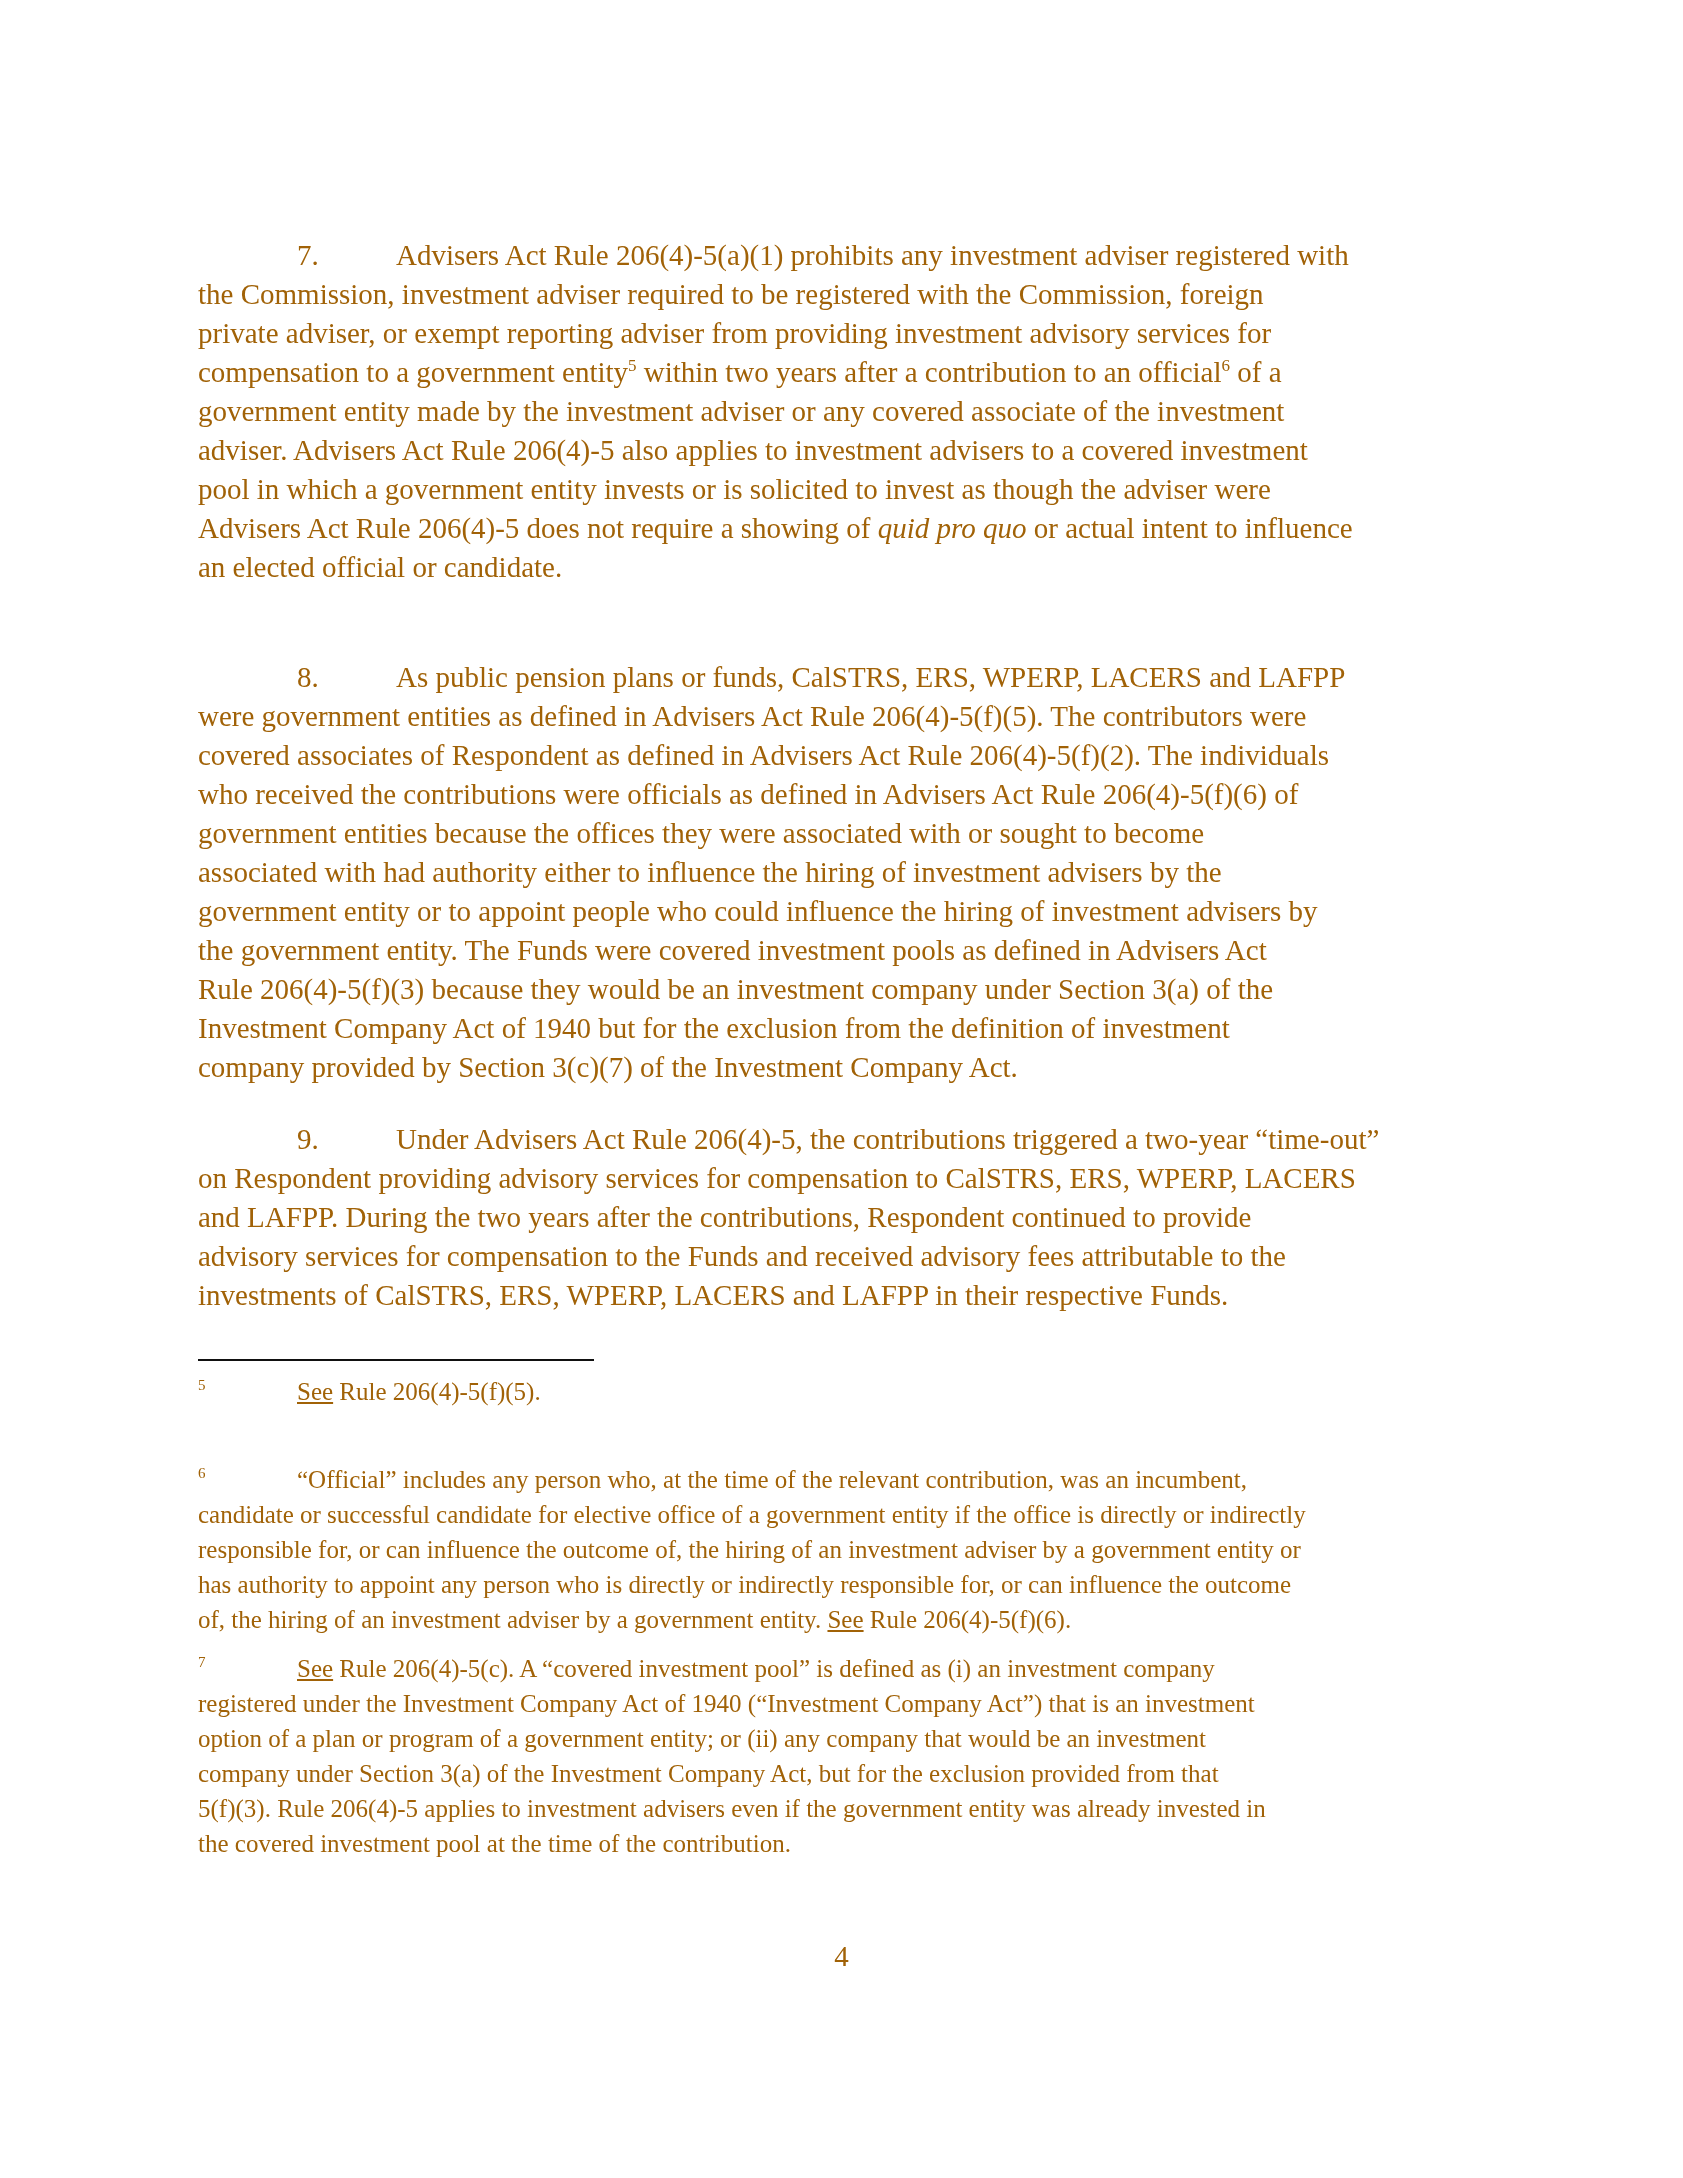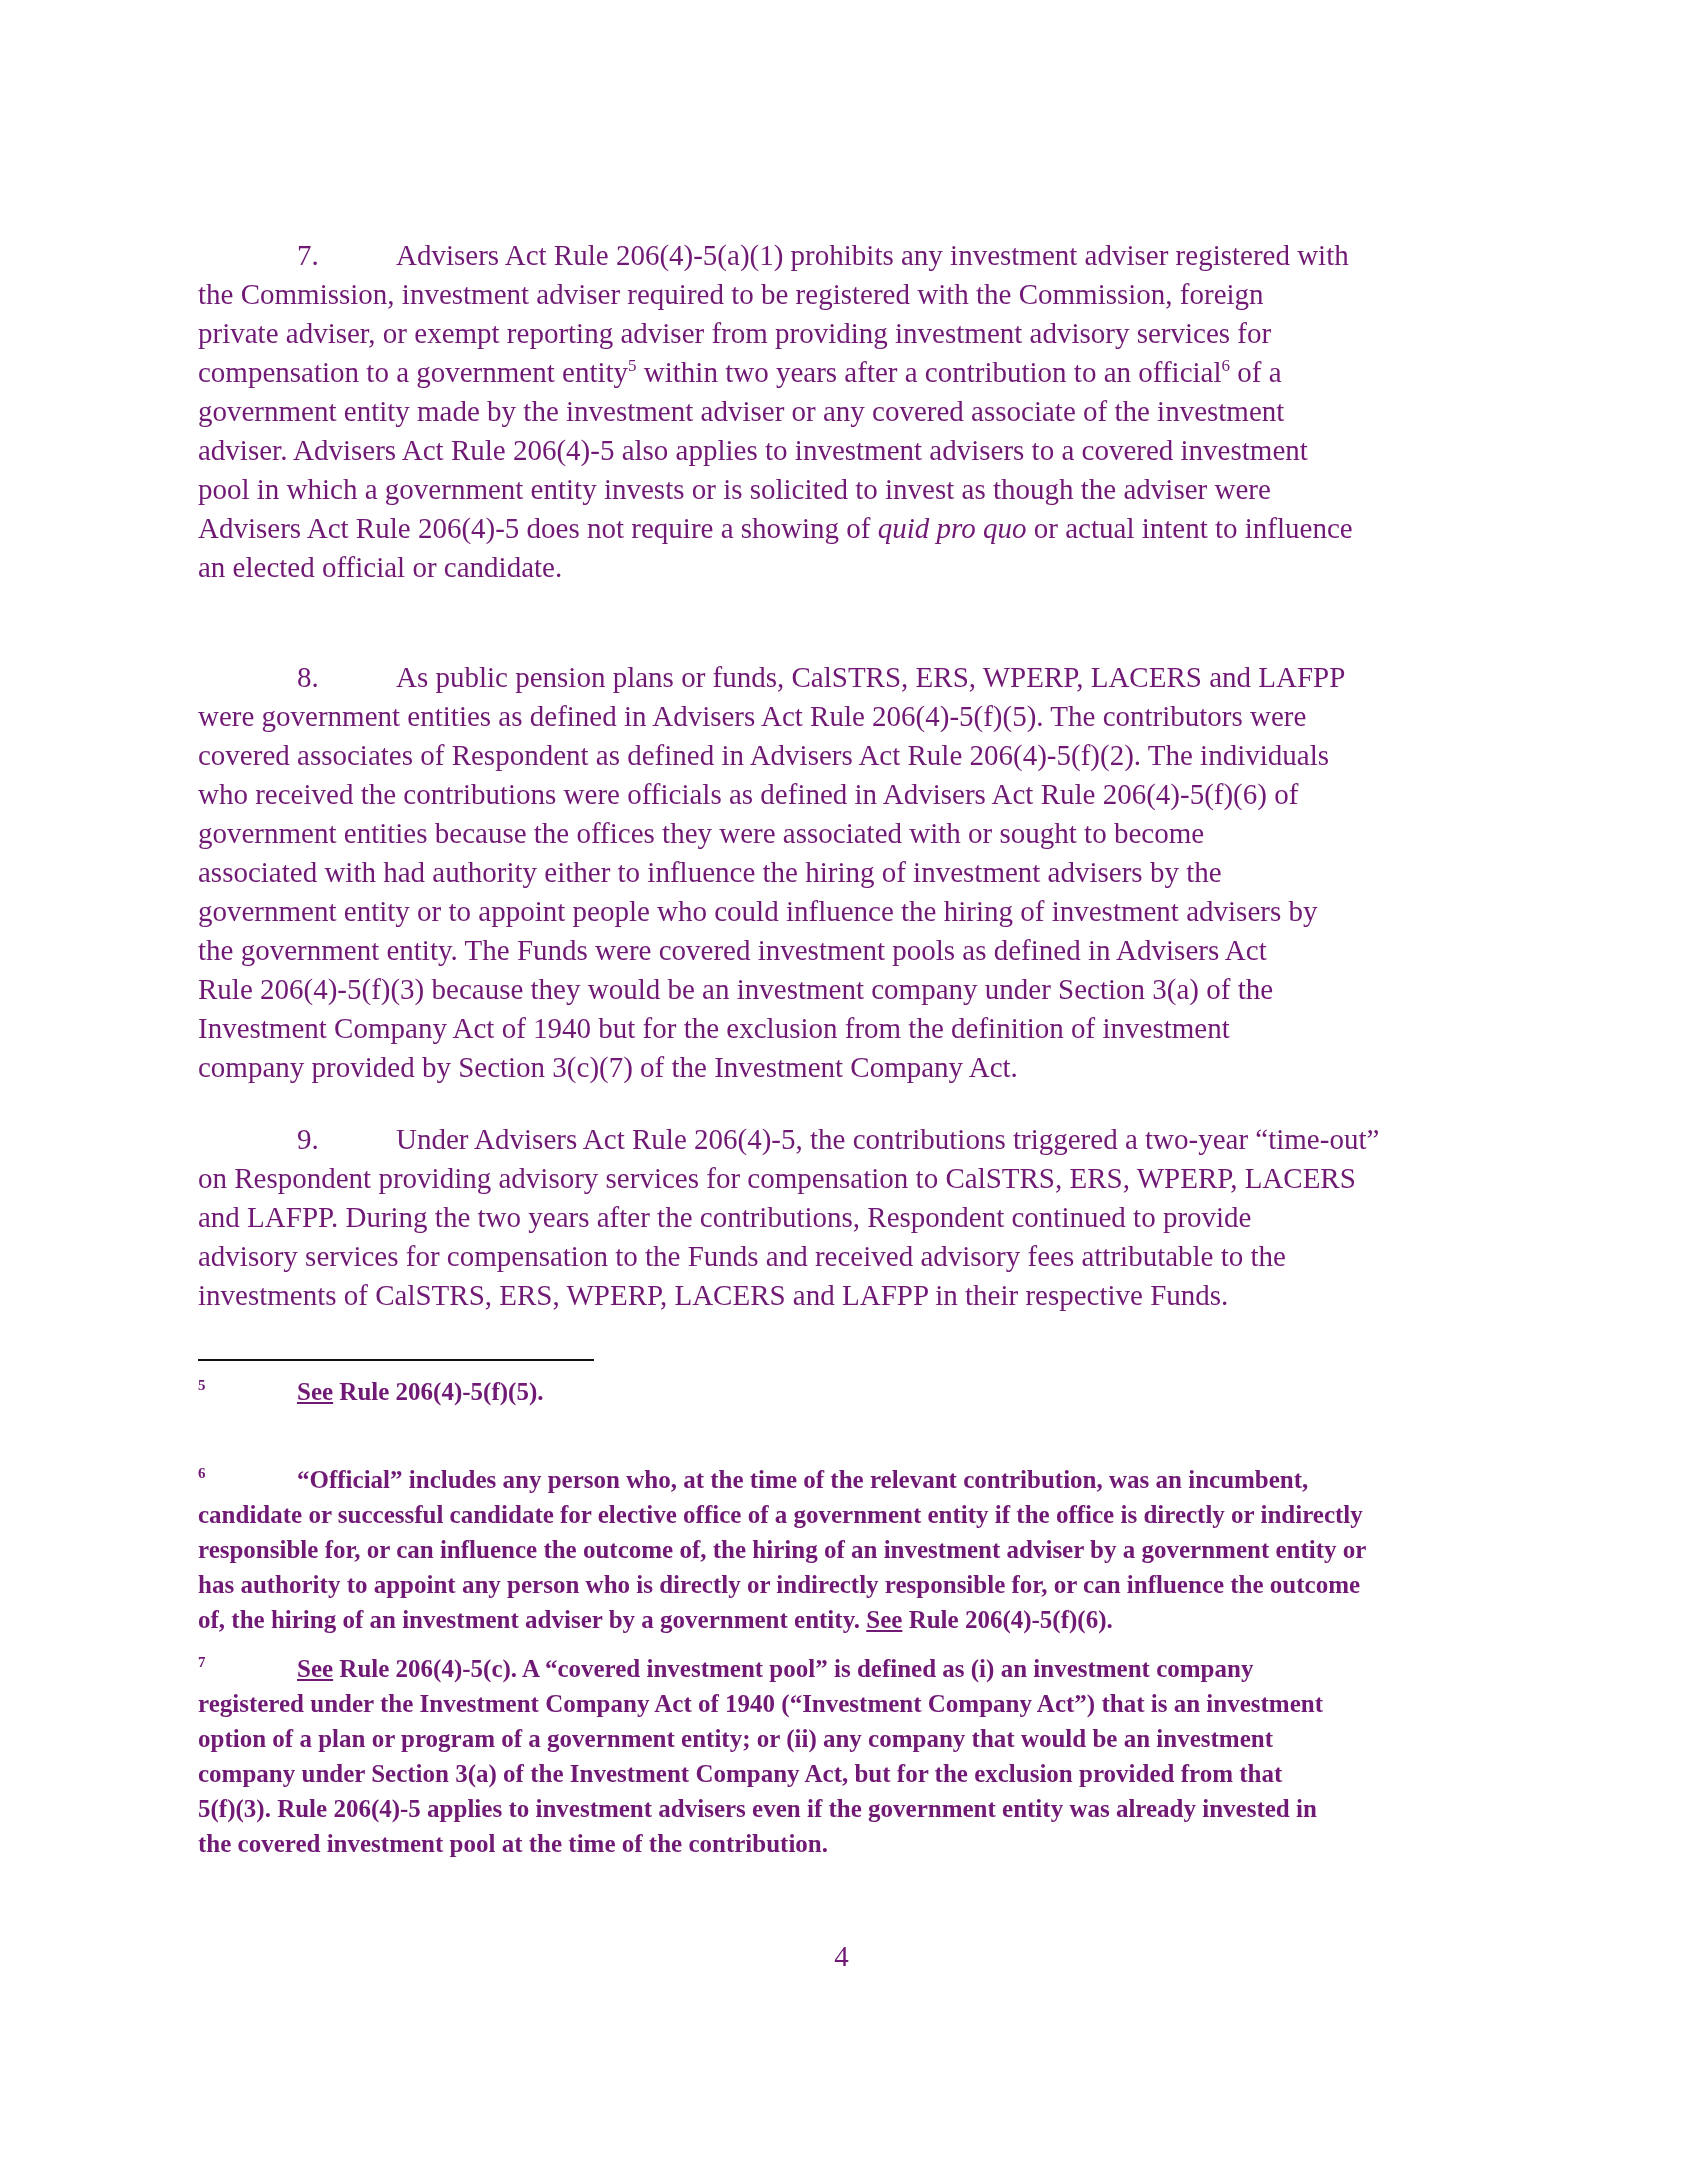--- a/index.html
+++ b/index.html
@@ -1,25 +1,25 @@
 <!DOCTYPE html>
 <html><head>
 <meta charset="utf-8">
 <style>
   html, body { margin: 0; padding: 0; background: #ffffff; }
   body { width: 1683px; height: 2178px; position: relative; overflow: hidden; }
-  .page { position: absolute; left: 0; top: 0; width: 1355px; height: 2178px; background: #fff; color: #701a75; font-family: "Liberation Serif", "DejaVu Serif", serif; }
+  .page { position: absolute; left: 0; top: 0; width: 1355px; height: 2178px; background: #fff; color: #a16207; font-family: "Liberation Serif", "DejaVu Serif", serif; }
   .para { position: absolute; left: 198px; width: 1307px; font-size: 29px; line-height: 39px; }
   .line { display: block; white-space: nowrap; }
   .para .line:first-child .num { display: inline-block; width: 99px; padding-left: 99px; }
   .sup { font-size: 17px; vertical-align: super; line-height: 0; }
   .ital { font-style: italic; }
   .rule { position: absolute; left: 198px; top: 1359px; width: 396px; height: 2px; background: #111; }
   .fn { position: absolute; left: 198px; width: 1317px; font-size: 25px; line-height: 35px; }
-  .fn .line { white-space: nowrap; font-weight: bold; }
+  .fn .line { white-space: nowrap; }
   .fn-mark { display: inline-block; width: 99px; font-size: 15px; vertical-align: top; line-height: 22px; }
   .u { text-decoration: underline; }
   .pageno { position: absolute; left: 0; width: 1683px; top: 1940px; text-align: center; font-size: 29px; }
 </style>
 </head>
 <body>
 
 <div class="page">
 
   <div class="para" style="top:236px;">

